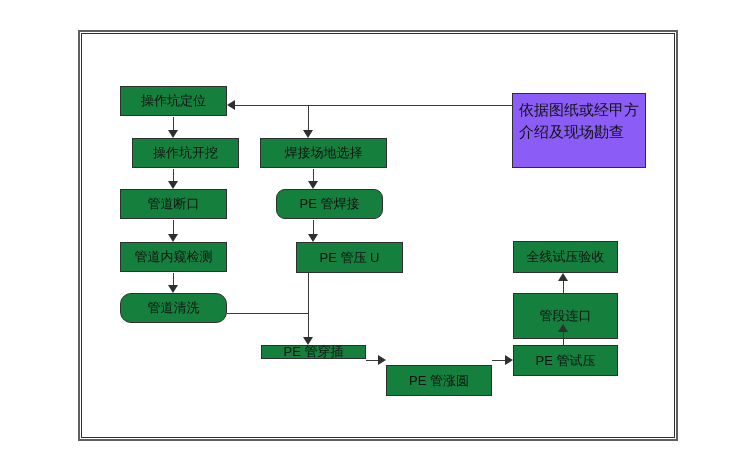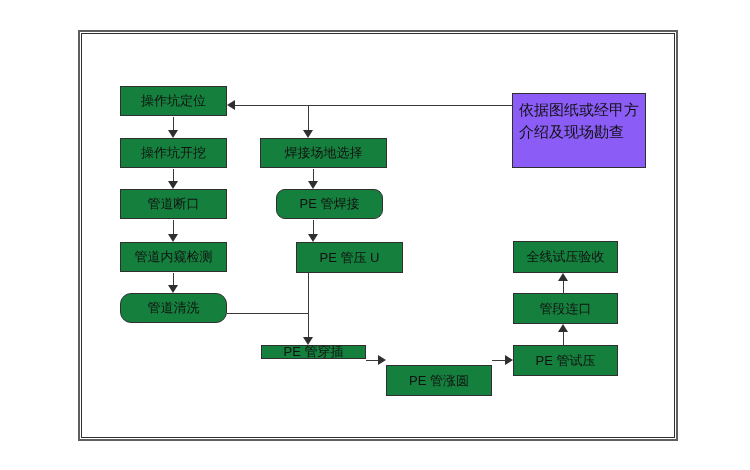--- a/index.html
+++ b/index.html
@@ -37,34 +37,34 @@
 </style>
 </head>
 <body>
 
 <div id="canvas">
   <div class="frame-outer">
     <div class="frame-inner"></div>
   </div>
 
   <div class="node" style="left:120px;top:86px;width:107px;height:30px;">操作坑定位</div>
-  <div class="node" style="left:120px;top:138px;width:107px;height:30px;">操作坑开挖</div>
+  <div class="node" style="left:132px;top:138px;width:107px;height:30px;">操作坑开挖</div>
   <div class="node" style="left:120px;top:189px;width:107px;height:30px;">管道断口</div>
   <div class="node" style="left:120px;top:242px;width:107px;height:30px;">管道内窥检测</div>
   <div class="node" style="left:120px;top:293px;width:107px;height:30px;border-radius:11px;">管道清洗</div>
 
   <div class="node" style="left:260px;top:138px;width:127px;height:30px;">焊接场地选择</div>
   <div class="node" style="left:276px;top:189px;width:107px;height:30px;border-radius:9px;">PE 管焊接</div>
   <div class="node" style="left:260px;top:242px;width:107px;height:31px;margin-left:36px;">PE 管压 U</div>
 
   <div class="node" style="left:261px;top:345px;width:105px;height:14px;">PE 管穿插</div>
   <div class="node" style="left:386px;top:345px;width:106px;height:31px;margin-top:20px;">PE 管涨圆</div>
   <div class="node" style="left:513px;top:345px;width:105px;height:31px;">PE 管试压</div>
 
-  <div class="node" style="left:513px;top:293px;width:105px;height:31px;">管段连口</div>
+  <div class="node" style="left:513px;top:293px;width:105px;height:46px;">管段连口</div>
   <div class="node" style="left:513px;top:241px;width:105px;height:32px;">全线试压验收</div>
 
   <div class="note" style="left:512px;top:93px;width:134px;height:75px;">依据图纸或经甲方介绍及现场勘查</div>
 
   <div class="vline" style="left:173px;top:117px;height:14px;"></div>
   <div class="arr arr-down" style="left:168px;top:130px;"></div>
 
   <div class="vline" style="left:173px;top:169px;height:13px;"></div>
   <div class="arr arr-down" style="left:168px;top:181px;"></div>
 

